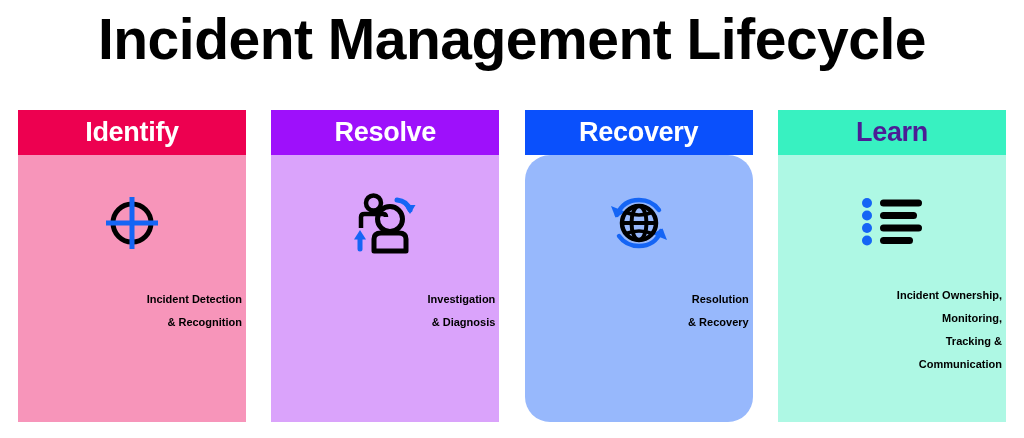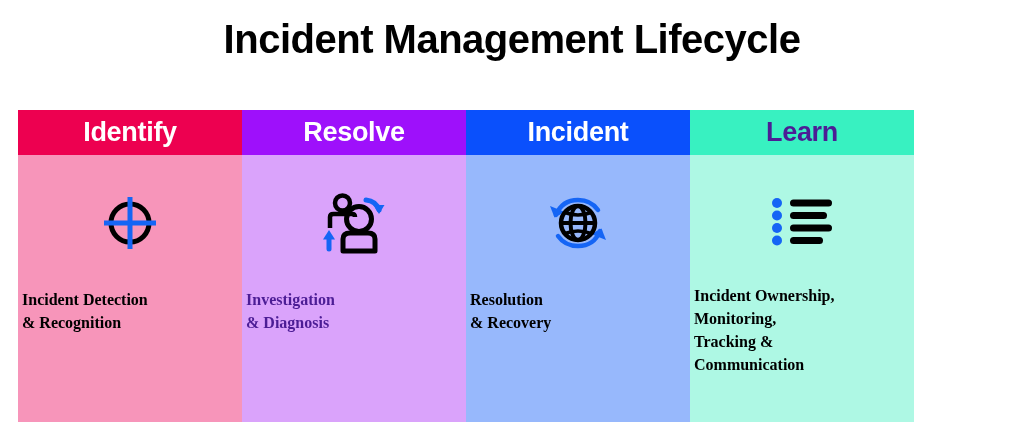--- a/index.html
+++ b/index.html
@@ -20,31 +20,31 @@
     background: #ffffff;
   }
   .page-title {
     position: absolute;
     top: 8px;
     left: 0;
     width: 1024px;
     text-align: center;
     font-family: "Liberation Sans", sans-serif;
     font-weight: bold;
-    font-size: 40px;
+    font-size: 57px;
     line-height: 62px;
     letter-spacing: -0.5px;
     color: #000000;
     white-space: nowrap;
   }
   .cards {
     position: absolute;
     top: 110px;
     left: 18px;
-    width: 896px;
+    width: 988px;
     height: 312px;
     display: flex;
     flex-direction: row;
     justify-content: space-between;
     align-items: stretch;
   }
   .card {
     width: 228px;
     height: 312px;
     display: flex;
@@ -79,24 +79,24 @@
     display: flex;
     align-items: center;
     justify-content: center;
   }
   .card-icon svg {
     display: block;
   }
   .card-caption {
     margin-top: 34px;
     width: 100%;
-    text-align: left;
-    font-family: Liberation Serif, serif;
+    text-align: right;
+    font-family: Liberation Sans, sans-serif;
     font-weight: bold;
-    font-size: 16px;
+    font-size: 11px;
     line-height: 23px;
     color: #000000;
     white-space: pre-line;
     padding: 0 4px;
     box-sizing: border-box;
   }
   .card-caption.four-line {
     margin-top: 30px;
   }
 </style>
@@ -136,28 +136,28 @@
             <circle cx="41" cy="27" r="12.5" fill="none" stroke="#000000" stroke-width="5"></circle>
             <path d="M25 59 L25 47 Q25 41 32 41 L50 41 Q57 41 57 47 L57 59 Z" fill="none" stroke="#000000" stroke-width="5" stroke-linejoin="round"></path>
 
             <path d="M48 8 Q58 9 61 18" fill="none" stroke="#1565F5" stroke-width="5" stroke-linecap="round"></path>
             <path d="M61 22 L55.5 13 L66.5 13 Z" fill="#1565F5"></path>
 
             <path d="M11 57 L11 44" fill="none" stroke="#1565F5" stroke-width="5" stroke-linecap="round"></path>
             <path d="M11 38 L5 47.5 L17 47.5 Z" fill="#1565F5"></path>
           </svg>
         </div>
-        <div class="card-caption" style="color: #4c1d95;">Investigation
+        <div class="card-caption" style="color: #000000;">Investigation
 &amp; Diagnosis</div>
       </div>
     </div>
 
     <div class="card">
-      <div class="card-header" style="background: rgb(10, 80, 252); color: rgb(255, 255, 255);">Incident</div>
-      <div class="card-body" style="background: rgb(151, 184, 252);">
+      <div class="card-header" style="background: rgb(10, 80, 252); color: rgb(255, 255, 255);">Recovery</div>
+      <div class="card-body" style="background: rgb(151, 184, 252); border-radius: 25px;">
         <div class="card-icon">
           <svg width="68" height="64" viewBox="0 0 68 64" aria-hidden="true">
 
             <path d="M12 24 Q18 9 34 9 Q47 9 54 19" fill="none" stroke="#1565F5" stroke-width="4.5" stroke-linecap="round"></path>
             <path d="M6 15 L10.5 26.5 L21 21 Z" fill="#1565F5"></path>
             <path d="M56 40 Q50 55 34 55 Q21 55 14 45" fill="none" stroke="#1565F5" stroke-width="4.5" stroke-linecap="round"></path>
             <path d="M62 49 L57.5 37.5 L47 43 Z" fill="#1565F5"></path>
 
             <circle cx="34" cy="32" r="17" fill="none" stroke="#000000" stroke-width="4.5"></circle>
             <ellipse cx="34" cy="32" rx="7.5" ry="17" fill="none" stroke="#000000" stroke-width="4"></ellipse>

